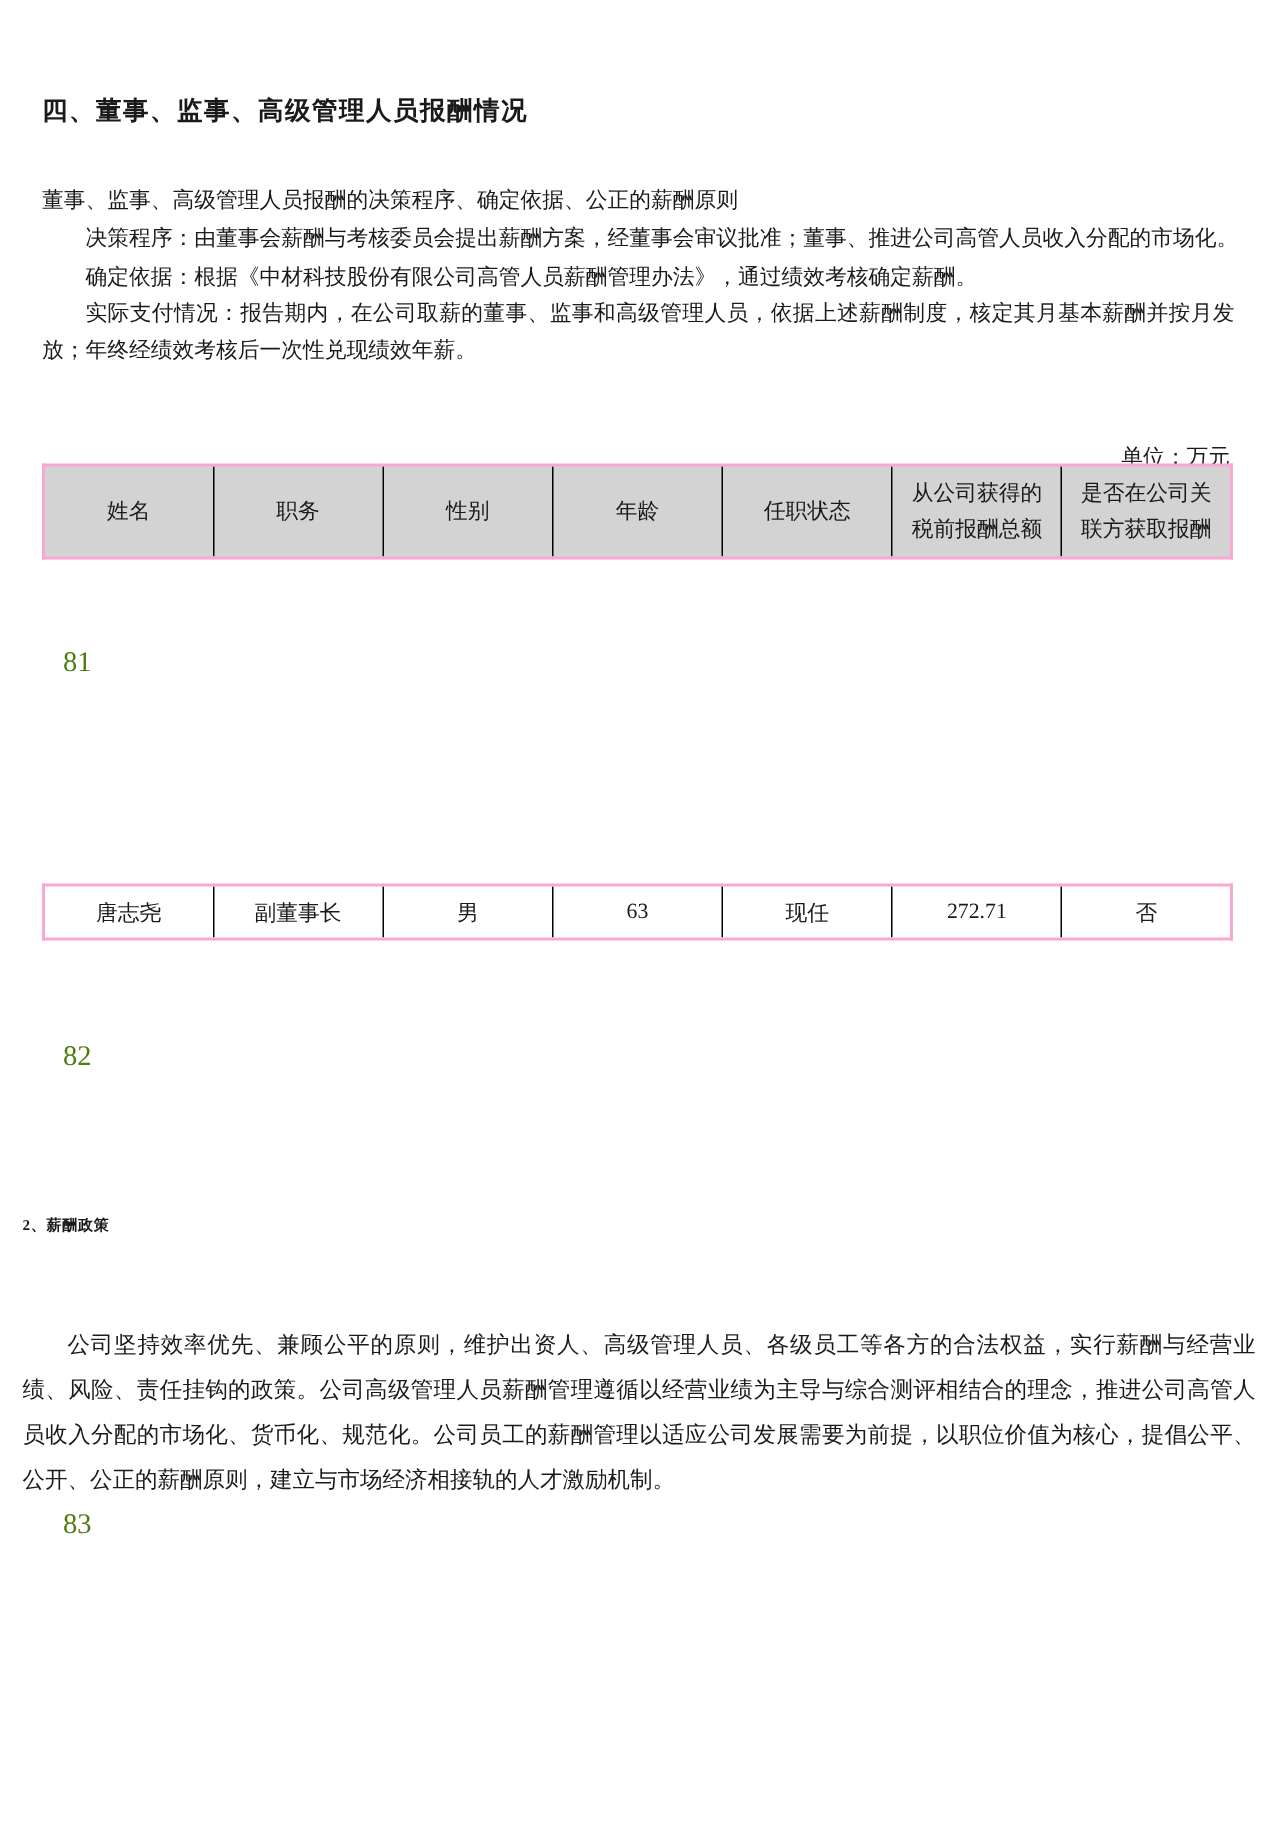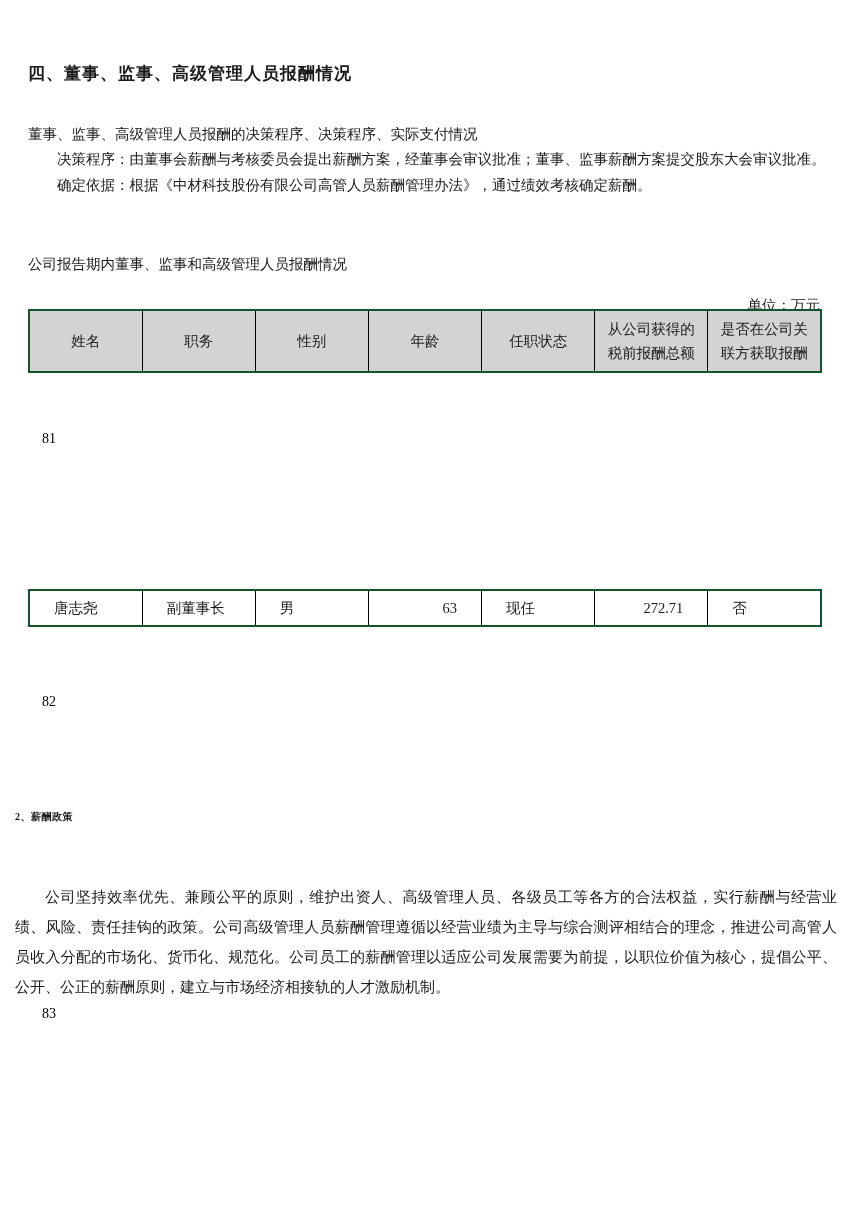--- a/index.html
+++ b/index.html
@@ -43,53 +43,54 @@
     height:60px;
     line-height:24px;
     white-space:pre-line;
     padding:0 4px;
   }
   .row-tbl{top:589px;}
   .row-tbl td{
     border:1px solid #000;
     height:34px;
     vertical-align:middle;
-    padding:0 24px;
+    padding:0 8px;
     background:#ffffff;
+    text-align:center;
   }
-  .tbl{border:2px solid #14532d;}
+  .tbl{border:2px solid #f9a8d4;}
   .al{text-align:left;}
   .ar{text-align:right;}
-  .page-num{font-size:14px;color:#000000;}
+  .page-num{font-size:19px;color:#4d7c0f;}
   .pn-1{left:42px;top:431px;}
   .pn-2{left:42px;top:694px;}
   .pn-3{left:42px;top:1006px;}
   .report-header{left:28px;top:545px;font-size:14.5px;}
   .sub-title{left:15px;top:810px;font-size:10px;font-weight:bold;letter-spacing:0.5px;font-family:Liberation Serif, serif;}
   .policy-para{
     left:15px;top:852px;width:822px;
     font-size:15px;line-height:30px;
     text-indent:2em;text-align:justify;margin-top:30px;
   }
 </style>
 </head>
 <body>
 
 <div class="page">
 
   <h1 class="abs sec-title">四、董事、监事、高级管理人员报酬情况</h1>
 
-  <p class="abs txt intro-line">董事、监事、高级管理人员报酬的决策程序、决策程序、实际支付情况</p>
+  <p class="abs txt intro-line">董事、监事、高级管理人员报酬的决策程序、确定依据、公正的薪酬原则</p>
 
-  <p class="abs txt para-decision">决策程序：由董事会薪酬与考核委员会提出薪酬方案，经董事会审议批准；董事、监事薪酬方案提交股东大会审议批准。</p>
+  <p class="abs txt para-decision">决策程序：由董事会薪酬与考核委员会提出薪酬方案，经董事会审议批准；董事、推进公司高管人员收入分配的市场化。</p>
 
   <p class="abs txt para-basis">确定依据：根据《中材科技股份有限公司高管人员薪酬管理办法》，通过绩效考核确定薪酬。</p>
 
+  <p class="abs txt para-payment">实际支付情况：报告期内，在公司取薪的董事、监事和高级管理人员，依据上述薪酬制度，核定其月基本薪酬并按月发放；年终经绩效考核后一次性兑现绩效年薪。</p>
 
-  <p class="abs txt table-caption">公司报告期内董事、监事和高级管理人员报酬情况</p>
 
   <p class="abs txt unit-label">单位：万元</p>
 
   <table class="tbl head-tbl">
     <colgroup>
         <col>
         <col>
         <col>
         <col>
         <col>

